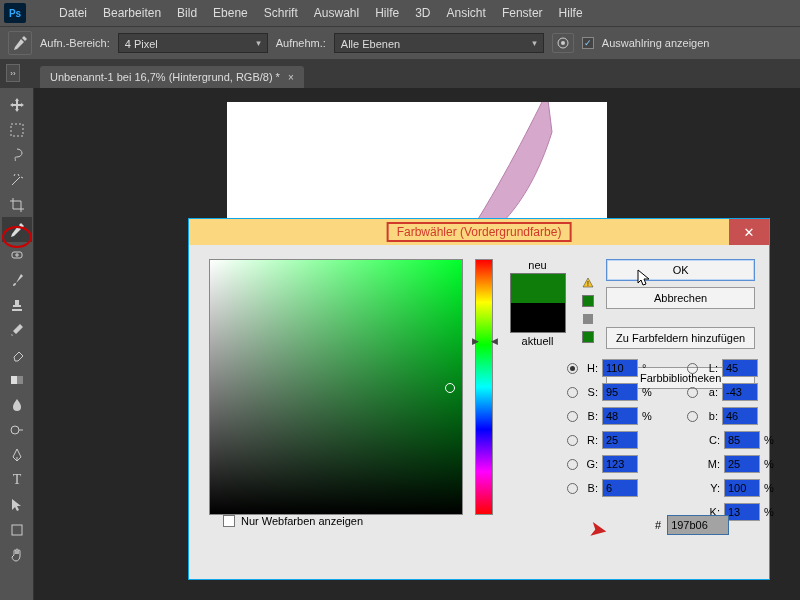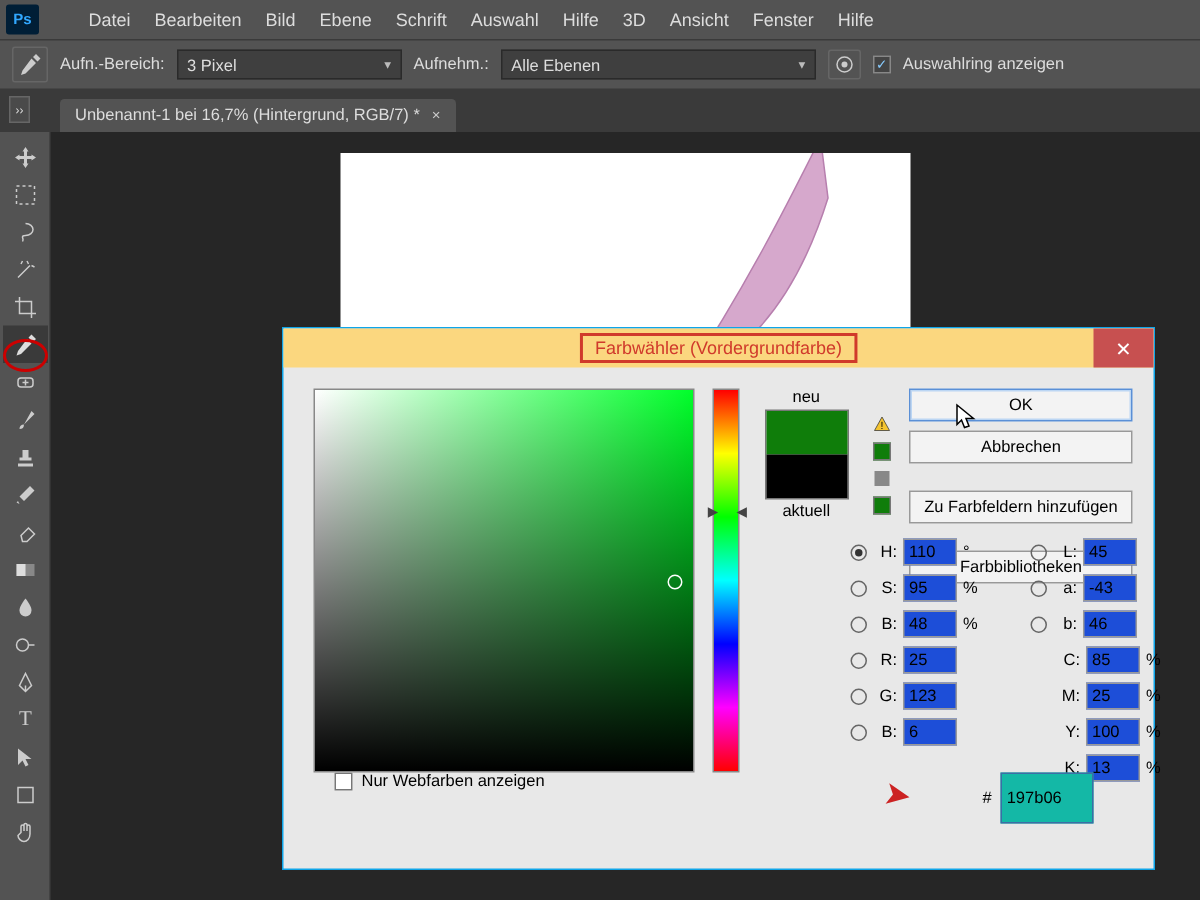--- a/index.html
+++ b/index.html
@@ -58,21 +58,21 @@
   .cursor-arrow { position: absolute; left: 636px; top: 268px; z-index: 12; pointer-events: none; }
   .value-grid { position: absolute; left: 378px; top: 140px; display: grid; grid-template-columns: 120px 120px; row-gap: 6px; font-size: 11px; }
   .vrow { display: flex; align-items: center; gap: 4px; }
   .radio { width: 11px; height: 11px; border: 1px solid #666; border-radius: 50%; display: inline-flex; align-items: center; justify-content: center; }
   .radio.sel::after { content: ""; width: 5px; height: 5px; background: #333; border-radius: 50%; }
   .vlabel { width: 16px; text-align: right; }
   .vlabel2 { width: 14px; text-align: right; }
   .num-in { width: 36px; height: 18px; border: 1px solid #999; background: #1d4ed8; padding: 0 3px; font-size: 11px; }
   .unit { width: 12px; }
   .hex-row { position: absolute; left: 466px; top: 296px; display: flex; align-items: center; gap: 6px; }
-  .hex-in { width: 62px; height: 34px; border: 1px solid #3b6ea5; background: #14b8a6; padding: 0 3px; font-size: 11px; }
+  .hex-in { width: 62px; height: 20px; border: 1px solid #3b6ea5; background: #a3a3a3; padding: 0 3px; font-size: 11px; }
   .web-row { position: absolute; left: 34px; top: 296px; display: flex; align-items: center; gap: 6px; }
   .chk2 { width: 12px; height: 12px; border: 1px solid #777; background: #fff; }
   .arrow-annot { position: absolute; left: 400px; top: 298px; color: #c22; font-size: 22px; transform: rotate(10deg); pointer-events: none; }
 </style>
 </head>
 <body>
 
 <div class="menubar">
   <div class="ps-logo">Ps</div>
   <div class="menuitem">Datei</div>
@@ -88,37 +88,37 @@
   <div class="menuitem">Hilfe</div>
 </div>
 
 <div class="optbar">
   <div class="eyedrop-ico">
     <svg width="16" height="16" viewBox="0 0 16 16">
         <path d="M12 1l3 3-2 2-3-3 2-2zM9 4l3 3-7 7-3 1 1-3 6-8z" fill="#ccc"></path>
       </svg>
   </div>
   <span class="label">Aufn.-Bereich:</span>
-  <div class="dropdown dd1">3 Pixel</div>
+  <div class="dropdown dd1">4 Pixel</div>
   <span class="label">Aufnehm.:</span>
   <div class="dropdown dd2">Alle Ebenen</div>
   <div class="icon-btn">
     <svg width="14" height="14" viewBox="0 0 14 14">
         <circle cx="7" cy="7" r="5" fill="none" stroke="#ccc"></circle>
         <circle cx="7" cy="7" r="2" fill="#ccc"></circle>
       </svg>
   </div>
   <span class="chk">✓</span>
   <span class="label">Auswahlring anzeigen</span>
 </div>
 
 <div class="expander">››</div>
 <div class="tabrow">
   <div class="tab">
-    <span>Unbenannt-1 bei 16,7% (Hintergrund, RGB/7) *</span>
+    <span>Unbenannt-1 bei 16,7% (Hintergrund, RGB/8) *</span>
     <span class="tab-x">×</span>
   </div>
 </div>
 
 <div class="workspace">
   <div class="canvas">
     <svg class="leaf" viewBox="0 0 180 180">
       <path d="M150 0 C 130 40 100 100 60 160 C 90 150 130 120 155 40 Z" fill="#d6a8cc" stroke="#b77fae" stroke-width="1"></path>
     </svg>
   </div>

